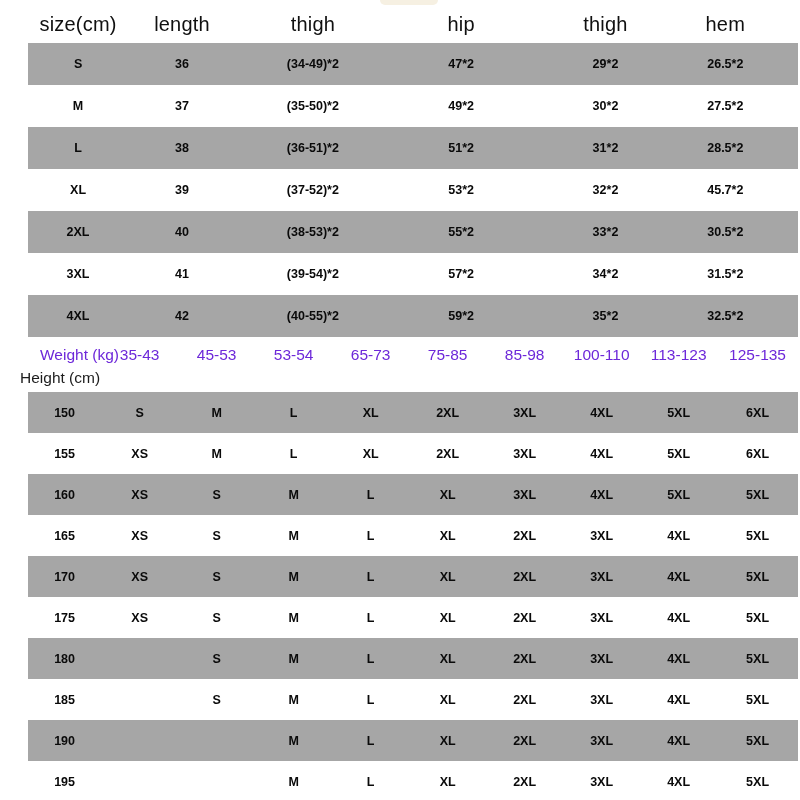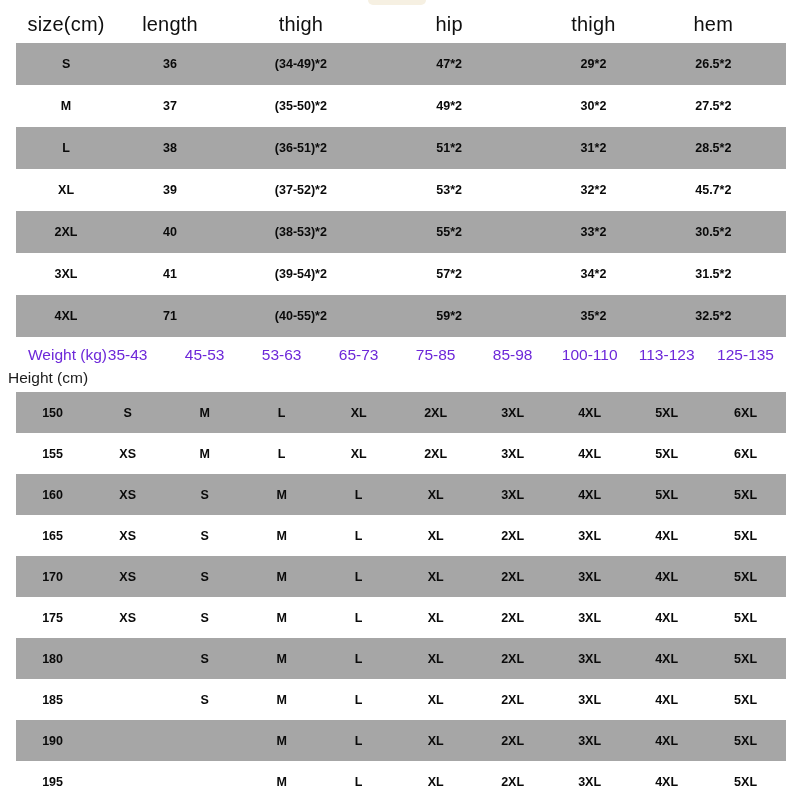--- a/index.html
+++ b/index.html
@@ -3,21 +3,21 @@
 <meta charset="utf-8">
 <style>
   html, body { margin: 0; padding: 0; }
   body {
     width: 800px; height: 800px; overflow: hidden;
     background: #ffffff;
     font-family: "Liberation Sans", sans-serif;
     color: #0d0d0d;
     -webkit-font-smoothing: antialiased;
   }
-  .sheet { position: relative; width: 788px; height: 800px; }
+  .sheet { position: relative; width: 788px; height: 800px; margin-left: 12px; }
 
   
   .artifact {
     position: absolute; left: 368px; top: 0; width: 58px; height: 5px;
     background: #f6f0e2; border-radius: 0 0 6px 6px;
   }
 
   .content { position: absolute; left: 16px; top: 0; width: 770px; }
 
   table { border-collapse: collapse; table-layout: fixed; width: 770px; }
@@ -128,35 +128,35 @@
           <tr>
             <td>3XL</td>
             <td>41</td>
             <td>(39-54)*2</td>
             <td>57*2</td>
             <td>34*2</td>
             <td>31.5*2</td>
           </tr>
           <tr>
             <td>4XL</td>
-            <td>71</td>
+            <td>42</td>
             <td>(40-55)*2</td>
             <td>59*2</td>
             <td>35*2</td>
             <td>32.5*2</td>
           </tr>
         </tbody>
     </table>
 
     <div class="t2h">
       <div class="t2h-line1" id="t2h-line1">
         <span class="t2h-weight">Weight (kg)</span>
       <span>35-43</span>
           <span>45-53</span>
-          <span>53-63</span>
+          <span>53-54</span>
           <span>65-73</span>
           <span>75-85</span>
           <span>85-98</span>
           <span>100-110</span>
           <span>113-123</span>
           <span>125-135</span>
         </div>
       <div class="t2h-line2">
         <span>Height (cm)</span>
       </div>

